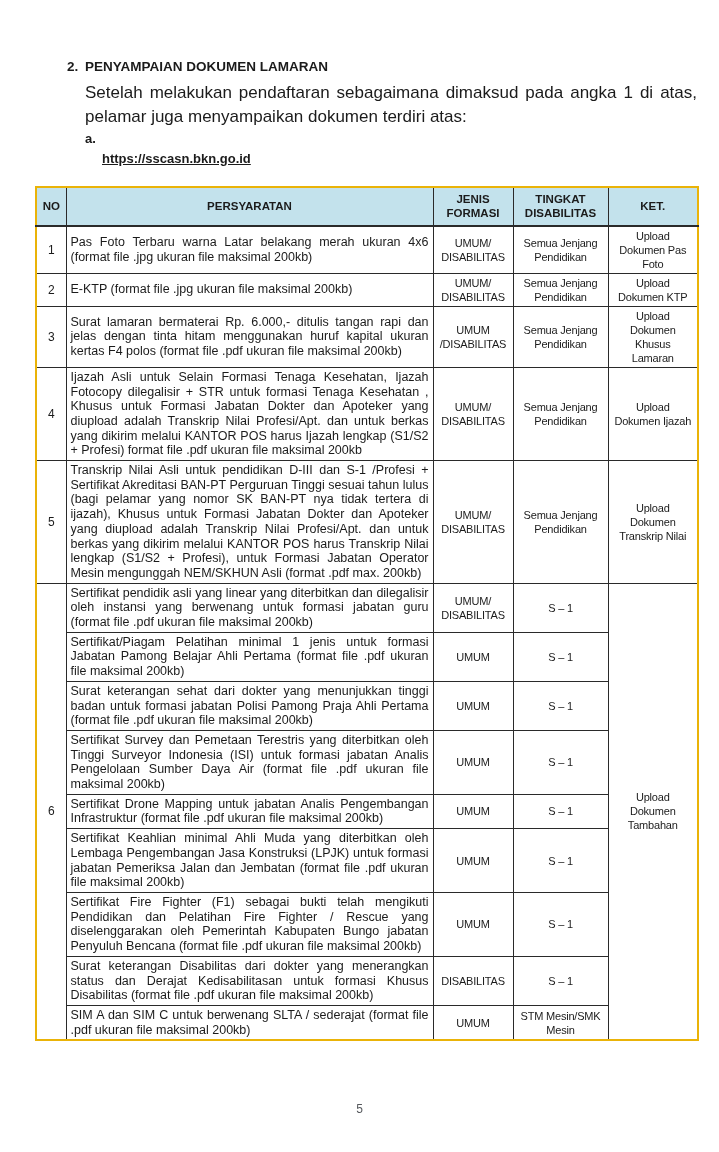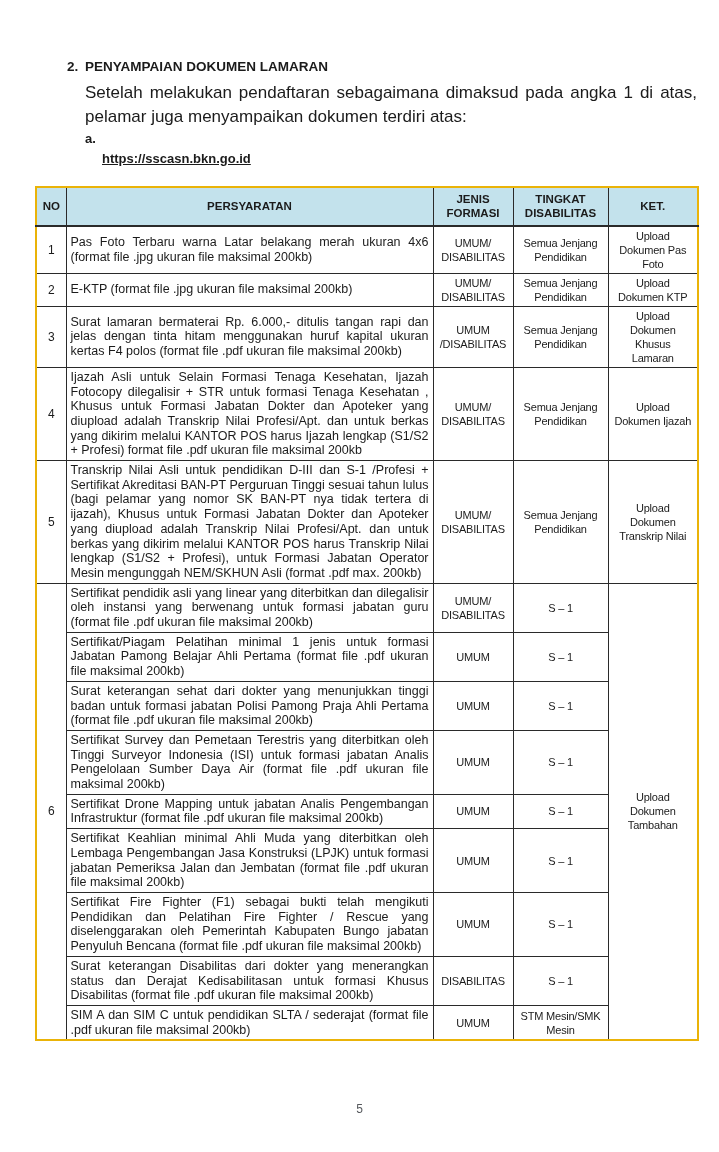--- a/index.html
+++ b/index.html
@@ -182,21 +182,21 @@
         <td class="c-req">Sertifikat Fire Fighter (F1) sebagai bukti telah mengikuti Pendidikan dan Pelatihan Fire Fighter / Rescue yang diselenggarakan oleh Pemerintah Kabupaten Bungo jabatan Penyuluh Bencana (format file .pdf ukuran file maksimal 200kb)</td>
         <td class="c-mid">UMUM</td>
         <td class="c-mid">S – 1</td>
       </tr>
       <tr>
         <td class="c-req">Surat keterangan Disabilitas dari dokter yang menerangkan status dan Derajat Kedisabilitasan untuk formasi Khusus Disabilitas (format file .pdf ukuran file maksimal 200kb)</td>
         <td class="c-mid">DISABILITAS</td>
         <td class="c-mid">S – 1</td>
       </tr>
       <tr>
-        <td class="c-req">SIM A dan SIM C untuk pendidikan SLTA / sederajat (format file .pdf ukuran file maksimal 200kb)</td>
+        <td class="c-req">SIM A dan SIM C untuk berwenang SLTA / sederajat (format file .pdf ukuran file maksimal 200kb)</td>
         <td class="c-mid">UMUM</td>
         <td class="c-mid">STM Mesin/SMK Mesin</td>
       </tr>
     </tbody>
   </table>
 
 </div>
 
 <div class="page-number">5</div>
 

